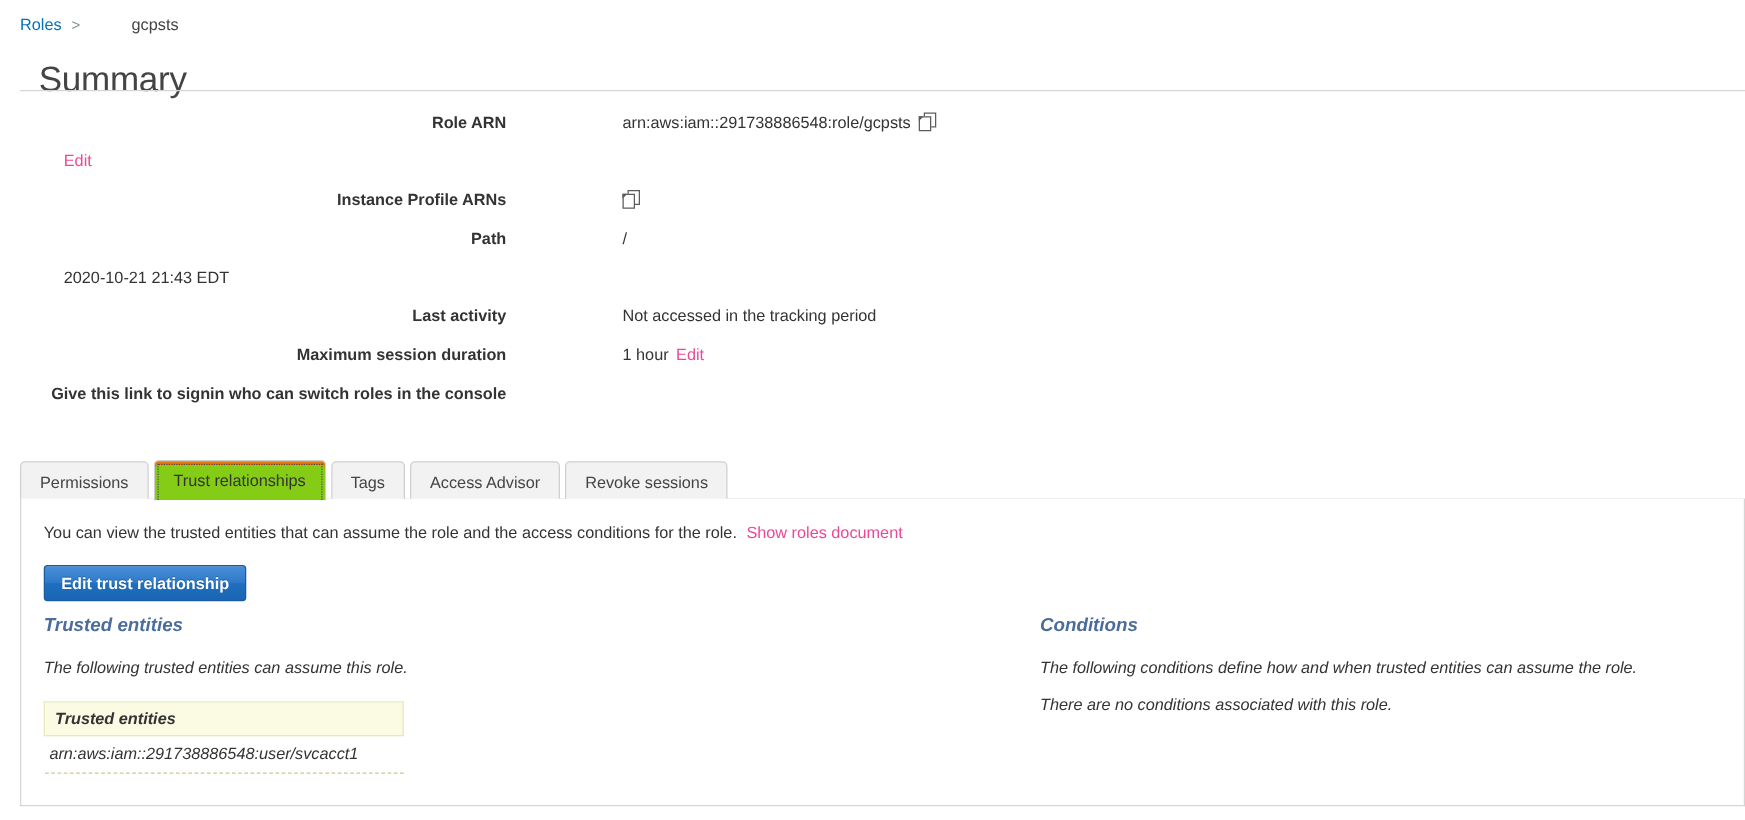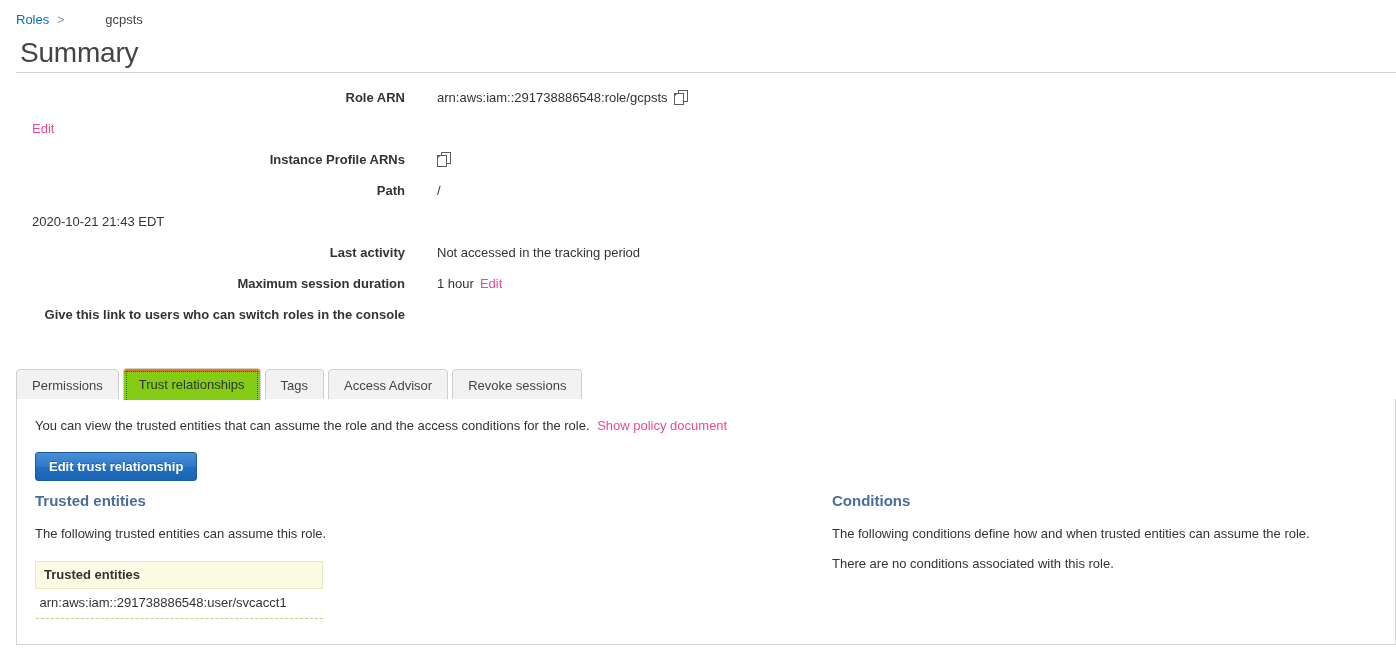--- a/index.html
+++ b/index.html
@@ -42,21 +42,21 @@
   
   .page-title {
     position: absolute;
     left: 15px;
     top: 31px;
     font-size: 28px;
     font-weight: normal;
     color: #444444;
     letter-spacing: -0.2px;
     line-height: 34px;
-    margin: 5px;
+    margin: 16px;
   }
   .title-rule {
     position: absolute;
     left: 16px;
     top: 72px;
     width: 1380px;
     height: 1px;
     background: #d5d5d5;
   }
 
@@ -65,33 +65,34 @@
     position: absolute;
     left: 0;
     top: 88px;
     width: 1396px;
   }
   .detail-row {
     display: flex;
     align-items: flex-start;
     margin-bottom: 7px;
     min-height: 24px;
+    gap: 42px;
   }
   .detail-label {
     width: 405px;
     flex: 0 0 405px;
     text-align: right;
     font-weight: bold;
     color: #333333;
     font-size: 13px;
     line-height: 19px;
     padding-right: 0;
   }
   .detail-value {
-    margin-left: 32px;
+    margin-left: 51px;
     font-size: 13px;
     line-height: 19px;
     color: #333333;
     display: flex;
     align-items: center;
     gap: 6px;
     min-height: 19px;
   }
   .detail-value .txt { white-space: nowrap; }
   .lnk {
@@ -229,20 +230,21 @@
     border: 1px solid #1a5a9e;
     border-radius: 3px;
     cursor: pointer;
     text-shadow: 0 -1px 0 rgba(0,0,0,0.25);
     white-space: nowrap;
   }
 
   .col {
     position: absolute;
     top: 492px;
+    font-style: italic;
   }
   .col-left  { left: 35px;  width: 780px; }
   .col-right { left: 832px; width: 540px; }
 
   .col-heading {
     font-size: 15px;
     font-weight: bold;
     color: #4a6d9c;
     margin: 0 0 16px 0;
     line-height: 18px;
@@ -343,21 +345,21 @@
 
   <div class="detail-row">
     <div class="detail-label">Maximum session duration</div>
     <div class="detail-value">
       <span class="txt">1 hour</span>
       <a class="lnk">Edit</a>
     </div>
   </div>
 
   <div class="detail-row" style="margin-top:4px;">
-    <div class="label-wrap">Give this link to users who can switch roles in the console</div>
+    <div class="label-wrap">Give this link to signin who can switch roles in the console</div>
   </div>
 
 </div>
 
 <div class="tabbar-rule"></div>
 <div class="tabs">
   <div class="tab">
       <span>Permissions</span>
     </div>
   <div class="tab active">
@@ -371,21 +373,21 @@
     </div>
   <div class="tab">
       <span>Revoke sessions</span>
     </div>
 </div>
 
 <div class="panel"></div>
 
 <div class="panel-intro">
   <span>You can view the trusted entities that can assume the role and the access conditions for the role.</span>
-  <a class="lnk" style="margin-left:4px;">Show policy document</a>
+  <a class="lnk" style="margin-left:4px;">Show roles document</a>
 </div>
 
 <div class="btn-primary">
   <span>Edit trust relationship</span>
 </div>
 
 <div class="col col-left">
   <h2 class="col-heading">Trusted entities</h2>
   <p class="col-text">The following trusted entities can assume this role.</p>
   <table class="te-table">

